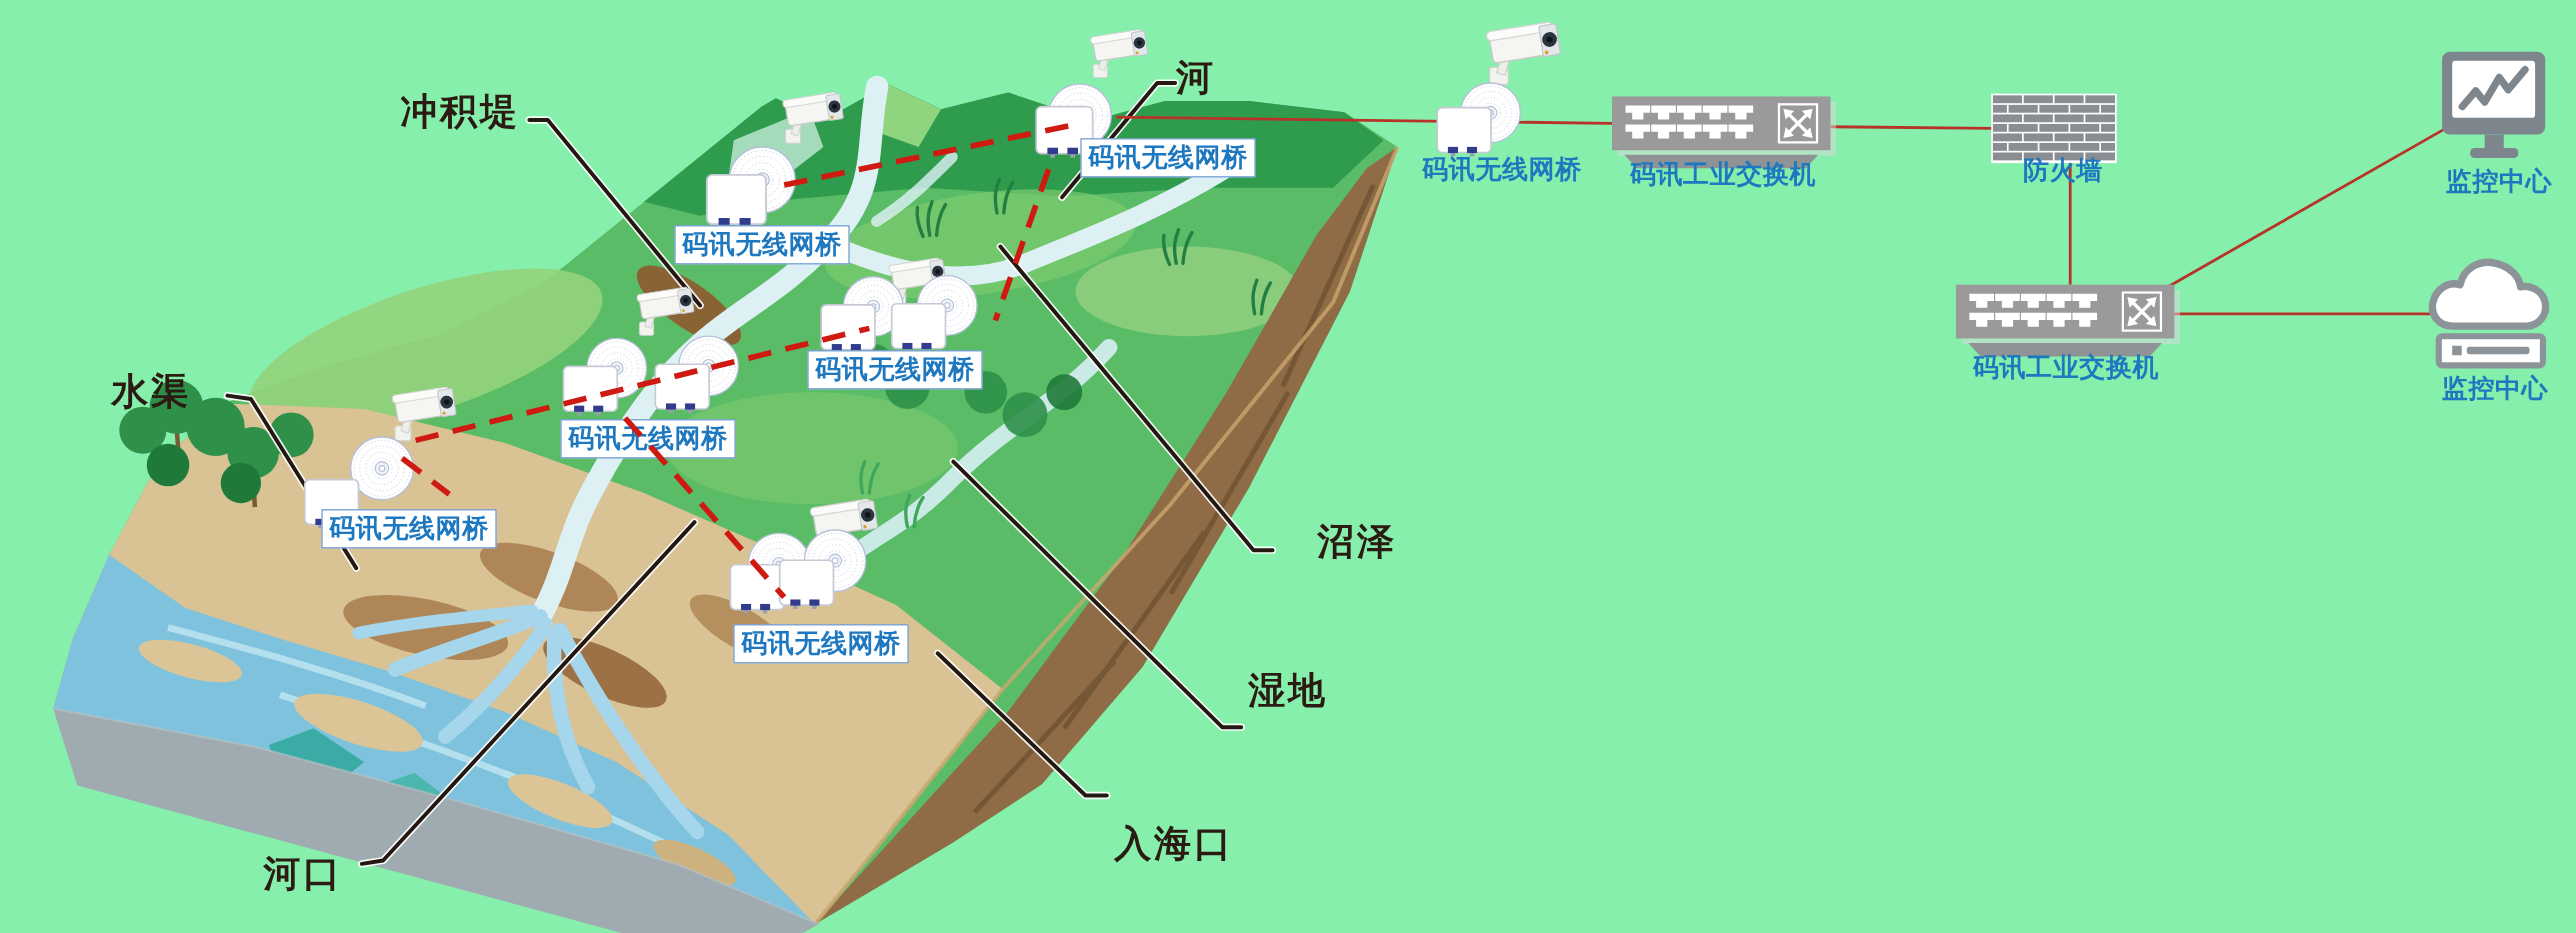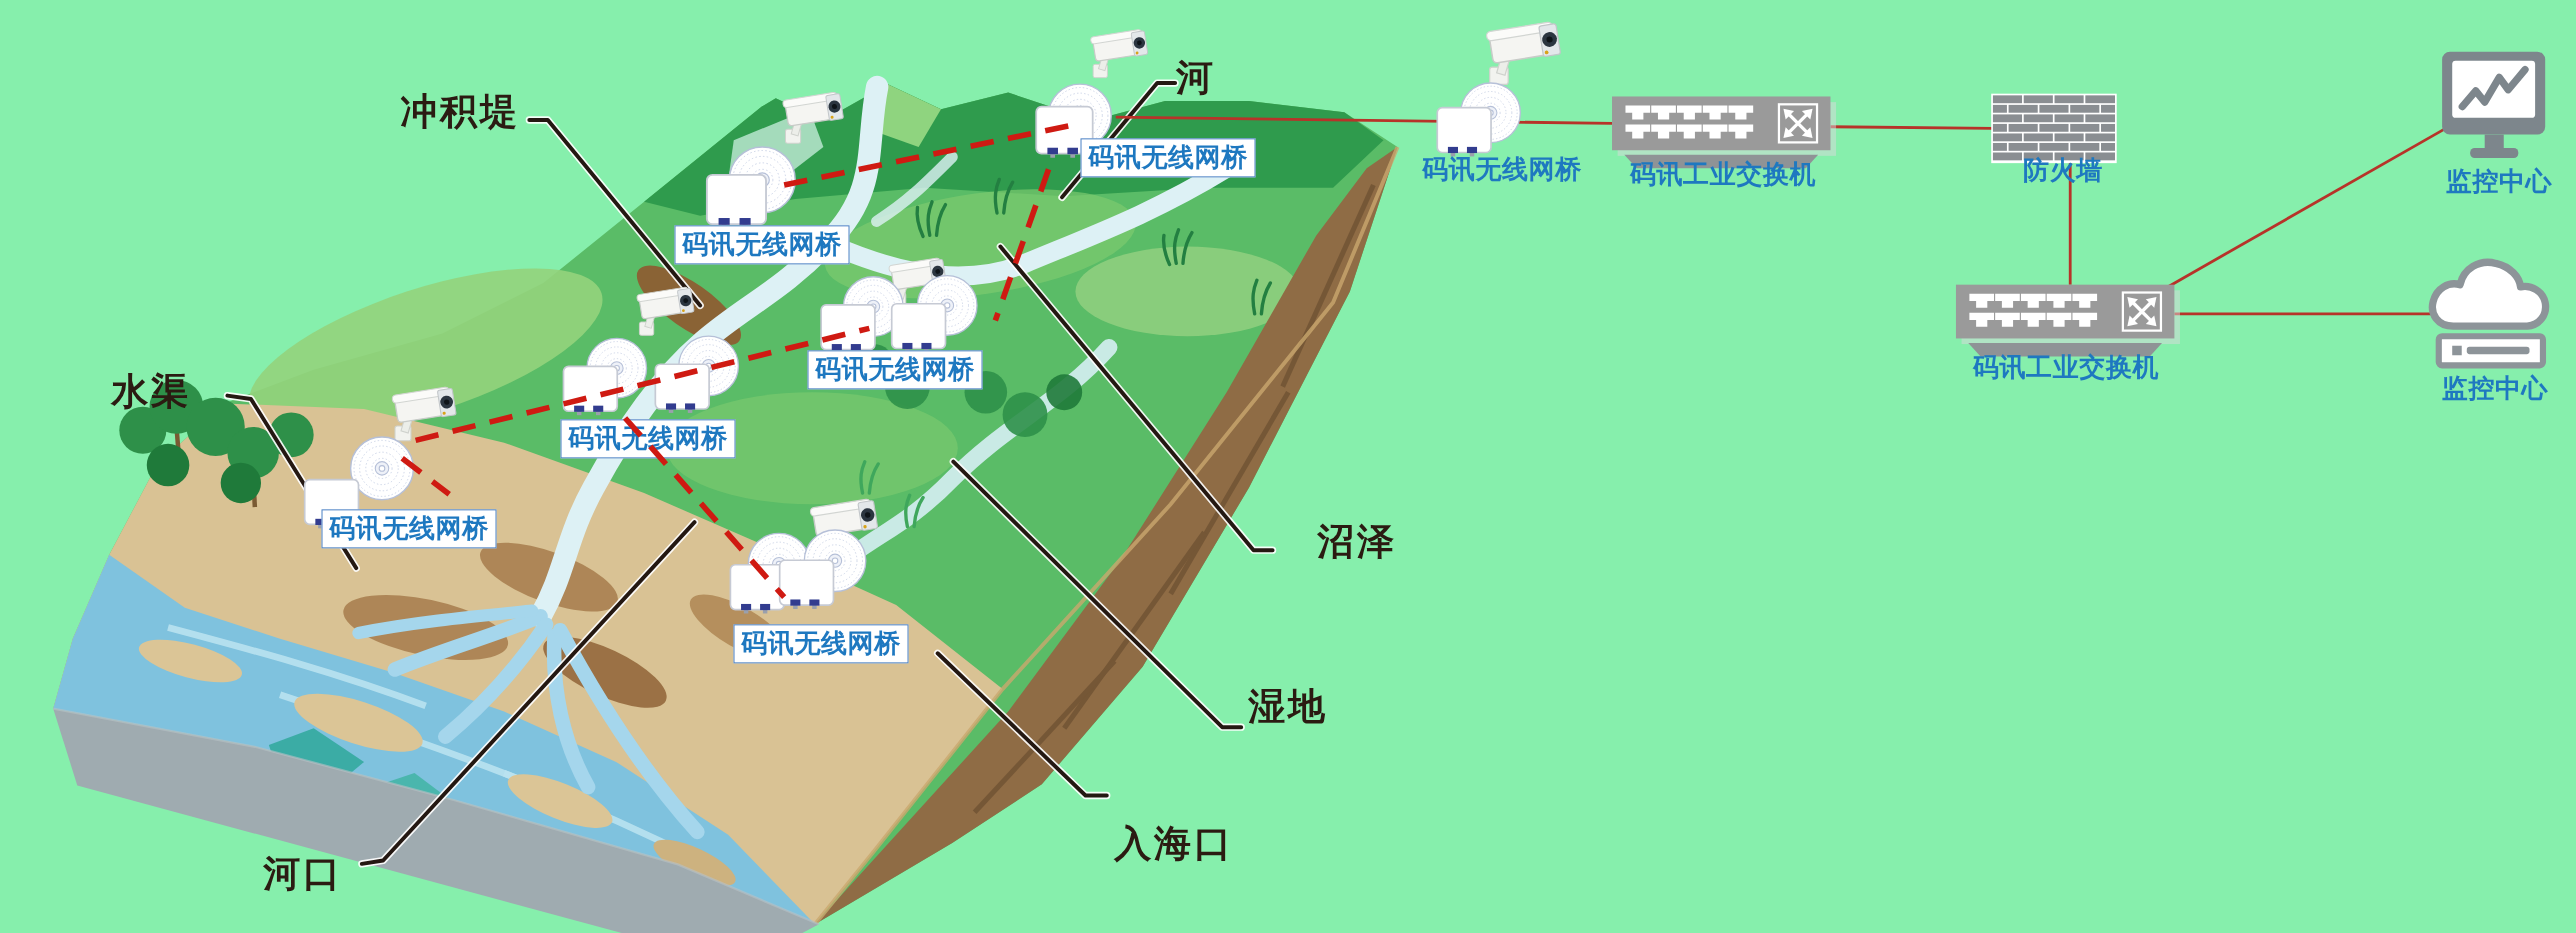--- a/index.html
+++ b/index.html
@@ -288,21 +288,21 @@
     <rect x="4354" y="600" width="186" height="52" rx="6" fill="#ffffff" stroke="#8d9499" stroke-width="11"></rect>
     <rect x="4378" y="617" width="17" height="17" fill="#8d9499"></rect>
     <rect x="4404" y="619" width="112" height="13" rx="5" fill="#8d9499"></rect>
   </g>
 </svg>
 
 <div class="lbl terr" style="left:460px;top:112px">冲积堤</div>
 <div class="lbl terr" style="left:1196px;top:78px">河</div>
 <div class="lbl terr" style="left:151px;top:392px">水渠</div>
 <div class="lbl terr" style="left:1357px;top:542px">沼泽</div>
-<div class="lbl terr" style="left:1288px;top:707px">湿地</div>
+<div class="lbl terr" style="left:1288px;top:691px">湿地</div>
 <div class="lbl terr" style="left:1174px;top:844px">入海口</div>
 <div class="lbl terr" style="left:303px;top:874px">河口</div>
 
 <div class="lbl net boxed" style="left:762px;top:245px">码讯无线网桥</div>
 <div class="lbl net boxed" style="left:1168px;top:158px">码讯无线网桥</div>
 <div class="lbl net boxed" style="left:895px;top:370px">码讯无线网桥</div>
 <div class="lbl net boxed" style="left:648px;top:439px">码讯无线网桥</div>
 <div class="lbl net boxed" style="left:409px;top:529px">码讯无线网桥</div>
 <div class="lbl net boxed" style="left:821px;top:644px">码讯无线网桥</div>
 <div class="lbl net" style="left:1502px;top:169px">码讯无线网桥</div>

